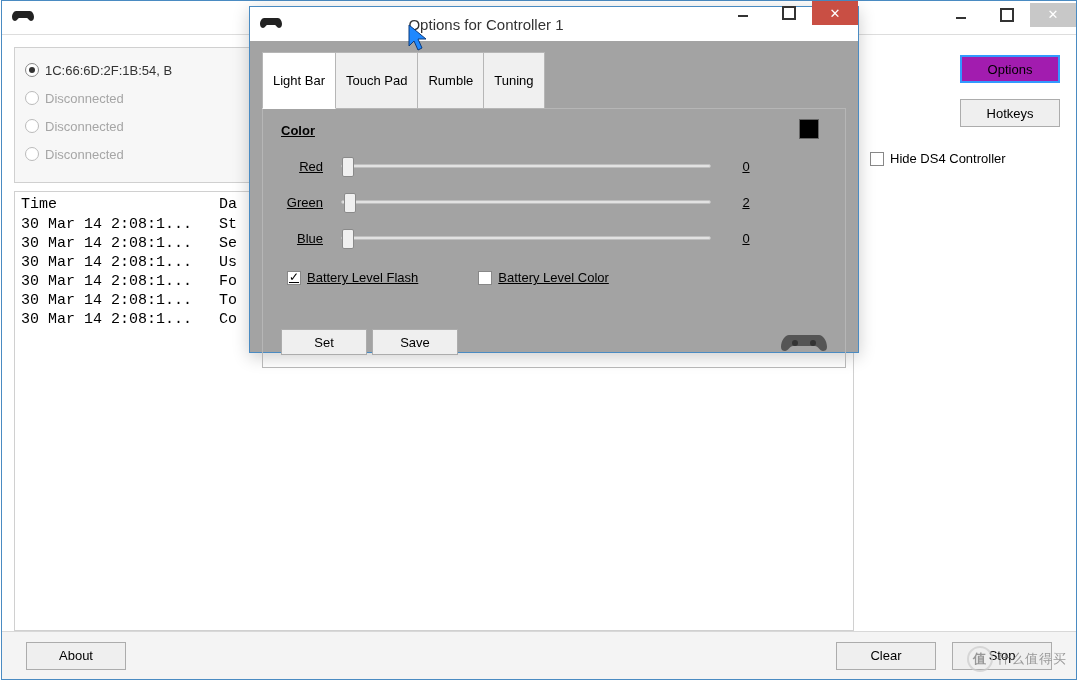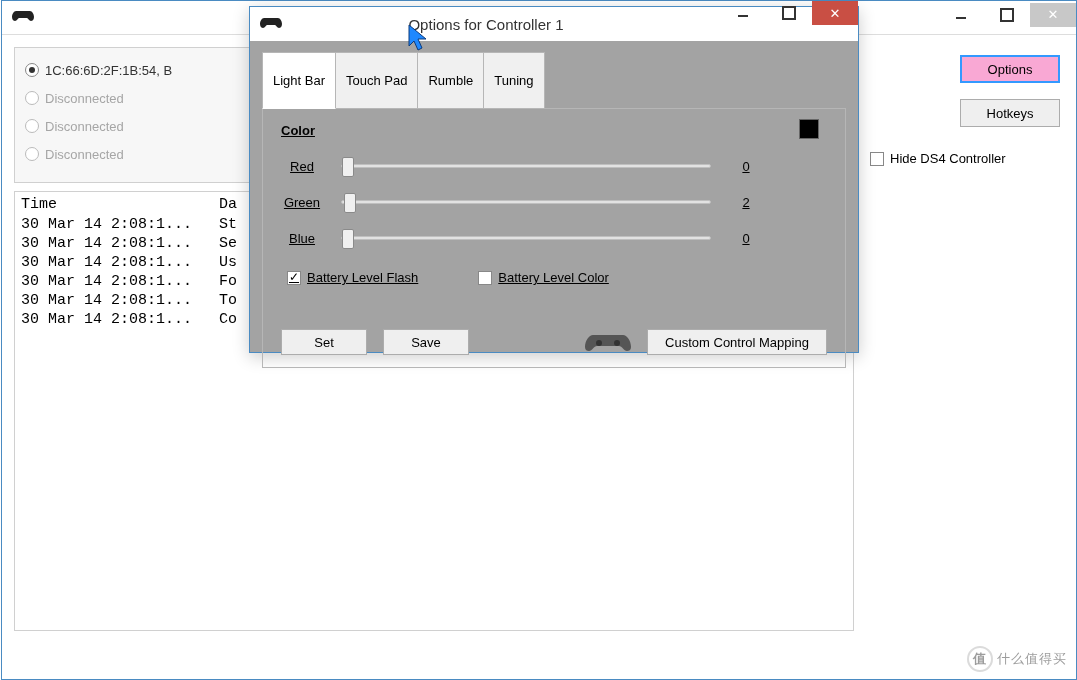--- a/index.html
+++ b/index.html
@@ -27,21 +27,21 @@
 .log-header { display: flex; height: 24px; }
 .log-header > div { padding: 4px 6px; font-family: "Consolas","Courier New",monospace; font-size: 15px; }
 .log-body { padding: 0 0; }
 .log-row { display: flex; height: 19px; }
 .log-row > div { padding: 0 6px; font-family: "Consolas","Courier New",monospace; font-size: 15px; }
 .col-time { width: 198px; }
 .col-data { flex: 1; }
 
 .right-col { position: absolute; right: 16px; top: 20px; width: 190px; }
 .btn { display: inline-flex; align-items: center; justify-content: center; background: #efefef; border: 1px solid #acacac; height: 28px; cursor: default; }
-.btn.primary { border: 2px solid #3399ff; background: #f9a8d4; }
+.btn.primary { border: 2px solid #3399ff; background: #a21caf; }
 .right-col .btn { width: 100px; margin-bottom: 16px; float: right; clear: both; }
 .hide-row { clear: both; padding-top: 8px; display: flex; align-items: center; gap: 6px; white-space: nowrap; }
 .hide-row .ed-label { position: absolute; left: -30px; top: 124px; }
 .cb { width: 14px; height: 14px; border: 1px solid #888; background: #fff; display: inline-flex; align-items: center; justify-content: center; }
 .cb.checked::after { content: "✓"; font-size: 12px; line-height: 10px; position: relative; top: -1px; }
 
 .bottom-bar { position: absolute; left: 0; right: 0; bottom: 0; height: 48px; border-top: 1px solid #d8d8d8; background: #f4f4f4; display: flex; align-items: center; padding: 0 24px; gap: 16px; }
 .bottom-bar .btn { width: 100px; }
 .bottom-bar .gap { flex: 1; }
 
@@ -55,28 +55,28 @@
 .dlg-winbtns .close span { color: #fff; font-size: 13px; }
 
 .tabstrip { display: flex; margin: 10px 12px 0 12px; }
 .tab { border: 1px solid #b6b6b6; background: #f0f0f0; padding: 20px 10px; margin-right: -1px; position: relative; top: 1px; }
 .tab.active { background: #fff; border-bottom: 1px solid #fff; z-index: 2; }
 .tab-panel { margin: 0 12px 12px 12px; border: 1px solid #b6b6b6; height: 260px; padding: 14px 18px 10px 18px; position: relative; text-decoration: underline; }
 
 .color-swatch { position: absolute; right: 26px; top: 10px; width: 20px; height: 20px; background: #000; border: 1px solid #666; }
 .color-heading { font-weight: bold; margin-bottom: 10px; }
 .slider-row { display: flex; align-items: center; height: 36px; }
-.slider-row .lab { width: 60px; text-align: center; padding-right: 18px; }
+.slider-row .lab { width: 60px; text-align: right; padding-right: 18px; }
 .slider-track { flex: 1; max-width: 370px; height: 4px; background: #e2e2e2; border: 1px solid #bfbfbf; border-radius: 2px; position: relative; margin-right: 20px; }
 .slider-thumb { position: absolute; top: -8px; width: 12px; height: 20px; background: #f0f0f0; border: 1px solid #8a8a8a; border-radius: 2px; }
 .slider-val { width: 30px; text-align: center; }
 .check-row { display: flex; gap: 60px; margin-top: 14px; margin-left: 6px; align-items: center; }
 .chk { display: flex; align-items: center; gap: 6px; }
 
-.dlg-btn-row { position: absolute; left: 18px; right: 18px; bottom: 12px; display: flex; align-items: center; gap: 16px; }
+.dlg-btn-row { position: absolute; left: 18px; right: 18px; bottom: 12px; display: flex; align-items: center; gap: 5px; }
 .dlg-btn-row .btn { width: 86px; height: 26px; }
 .dlg-btn-row .wide { width: 180px; }
 .dlg-btn-row .spacer2 { flex: 1; }
 
 .controller-img { width: 46px; height: 22px; display: inline-block; }
 
 svg.cursor { position: absolute; left: 408px; top: 24px; pointer-events: none; z-index: 50; }
 
 .watermark { position: absolute; right: 10px; bottom: 8px; color: #737373; font-size: 13px; letter-spacing: 1px; z-index: 30; opacity: .7; }
 .watermark .circ { display: inline-flex; width: 26px; height: 26px; border: 2px solid #ccc; border-radius: 50%; align-items: center; justify-content: center; margin-right: 4px; font-weight: bold; }
@@ -158,20 +158,26 @@
       <div class="btn primary">Options</div>
       <div class="btn">Hotkeys</div>
       <div style="clear:both"></div>
       <div class="hide-row">
         <span class="ed-label">ed</span>
         <span class="cb"></span>
         <span>Hide DS4 Controller</span>
       </div>
     </div>
 
+    <div class="bottom-bar">
+      <div class="btn">About</div>
+      <div class="gap"></div>
+      <div class="btn">Clear</div>
+      <div class="btn">Stop</div>
+    </div>
   </div>
 </div>
 
 <div class="dialog">
   <div class="dlg-titlebar">
     <span class="ctrl-icon">
       <svg width="22" height="14" viewBox="0 0 22 14">
           <path d="M4 2h14c2 0 4 3 4 6s-2 4-3 4c-2 0-3-3-4-3H7c-1 0-2 3-4 3-1 0-3-1-3-4s2-6 4-6z" fill="#222"></path>
         </svg>
     </span>
@@ -233,21 +239,20 @@
       <div class="btn">Set</div>
       <div class="btn">Save</div>
       <div class="spacer2"></div>
       <span class="controller-img">
         <svg width="46" height="22" viewBox="0 0 46 22">
             <path d="M8 4h30c4 0 8 6 8 12 0 3-2 4-4 4-3 0-5-5-8-5H12c-3 0-5 5-8 5-2 0-4-1-4-4C0 10 4 4 8 4z" fill="#555"></path>
             <circle cx="14" cy="12" r="3" fill="#333"></circle>
             <circle cx="32" cy="12" r="3" fill="#333"></circle>
           </svg>
       </span>
-      <div class="btn wide">Custom Control Mapping</div>
     </div>
   </div>
 </div>
 
 <svg class="cursor" width="20" height="28" viewBox="0 0 20 28">
   <path d="M1 1 L1 22 L6 17 L10 26 L14 24 L10 15 L18 15 Z" fill="#1e88ff" stroke="#0d3a7a" stroke-width="1"></path>
 </svg>
 
 <div class="watermark">
   <span class="circ">值</span><span>什么值得买</span>

